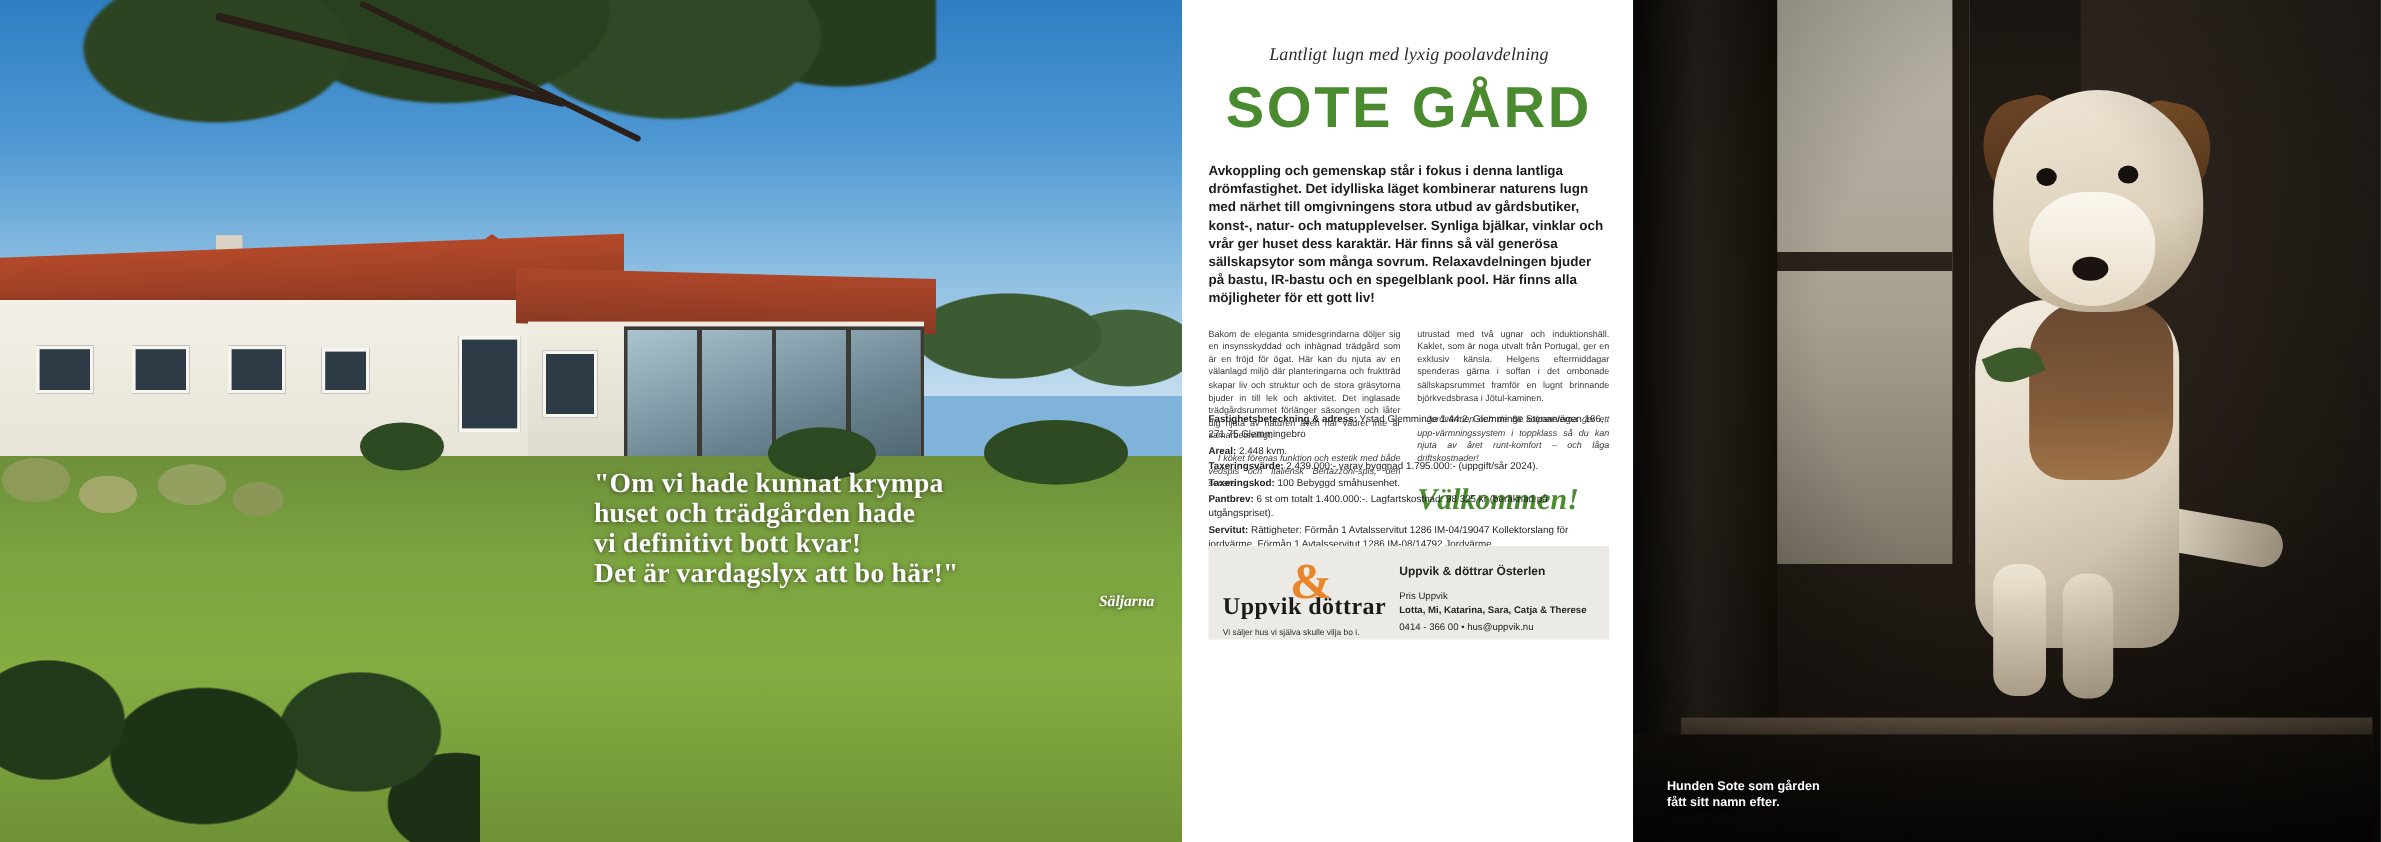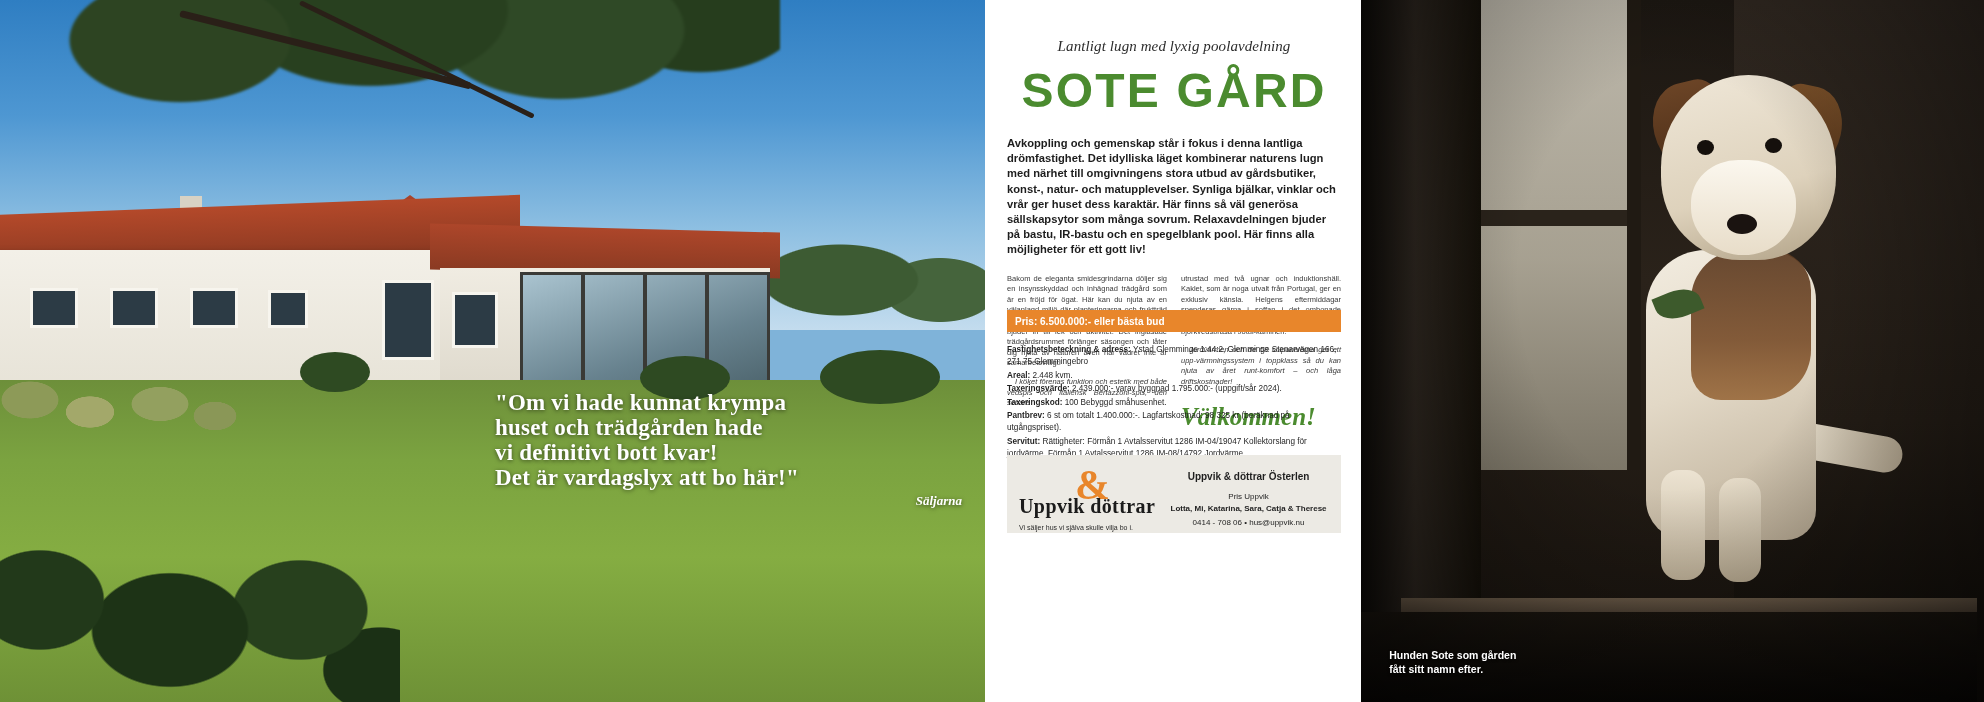--- a/index.html
+++ b/index.html
@@ -314,21 +314,21 @@
   .logo-tag {
     font-size: 7px;
     color: #2a2a2a;
     margin-top: 6px;
   }
   .footer-right {
     position: absolute;
     right: 10px;
     top: 16px;
     width: 165px;
-    text-align: center;
+    text-align: left;
     font-size: 8px;
     line-height: 12px;
     color: #1f1f1f;
   }
   .footer-right .office {
     font-size: 10px;
     font-weight: 700;
     margin-bottom: 8px;
   }
   .footer-right .team-label { font-weight: 400; }
@@ -558,23 +558,20 @@
           <p>Bakom de eleganta smidesgrindarna döljer sig en insynsskyddad och inhägnad trädgård som är en fröjd för ögat. Här kan du njuta av en välanlagd miljö där planteringarna och fruktträd skapar liv och struktur och de stora gräsytorna bjuder in till lek och aktivitet. Det inglasade trädgårdsrummet förlänger säsongen och låter dig njuta av naturen även när vädret inte är samarbetsvilligt.</p>
           <p class="indent">I köket förenas funktion och estetik med både vedspis och italiensk Bertazzoni-spis, den senare</p>
         </div>
         <div class="col">
           <p>utrustad med två ugnar och induktionshäll. Kaklet, som är noga utvalt från Portugal, ger en exklusiv känsla. Helgens eftermiddagar spenderas gärna i soffan i det ombonade sällskapsrummet framför en lugnt brinnande björkvedsbrasa i Jötul-kaminen.</p>
           <p class="indent">Jordvärmen och de 58 solpanelerna ger ett upp-värmningssystem i toppklass så du kan njuta av året runt-komfort – och låga driftskostnader!</p>
           <div class="valkommen">Välkommen!</div>
         </div>
       </div>
 
-      <div class="price-bar">
-        <span>Pris: 6.500.000:- eller bästa bud</span>
-      </div>
 
       <div class="facts">
         <div class="row">
           <b>Fastighetsbeteckning &amp; adress:</b>
           <span>Ystad Glemminge 1:44:2, Glemminge Stenarvägen 166, 271 75 Glemmingebro</span>
         </div>
         <div class="row">
           <b>Areal:</b>
           <span>2.448 kvm.</span>
         </div>
@@ -603,21 +600,21 @@
       <div class="footer-box">
         <div class="logo-wrap">
           <div class="amp">&amp;</div>
           <div class="logo-name">Uppvik döttrar</div>
           <div class="logo-tag">Vi säljer hus vi själva skulle vilja bo i.</div>
         </div>
         <div class="footer-right">
           <div class="office">Uppvik &amp; döttrar Österlen</div>
           <div class="team-label">Pris Uppvik</div>
           <div class="team-names">Lotta, Mi, Katarina, Sara, Catja &amp; Therese</div>
-          <div class="contact">0414 - 708 06 • hus@uppvik.nu</div>
+          <div class="contact">0414 - 366 00 • hus@uppvik.nu</div>
         </div>
       </div>
 
     </div>
   </div>
 
   <div class="right-photo">
     <div class="rp-bg"></div>
     <div class="rp-window"></div>
     <div class="rp-window-frame"></div>

